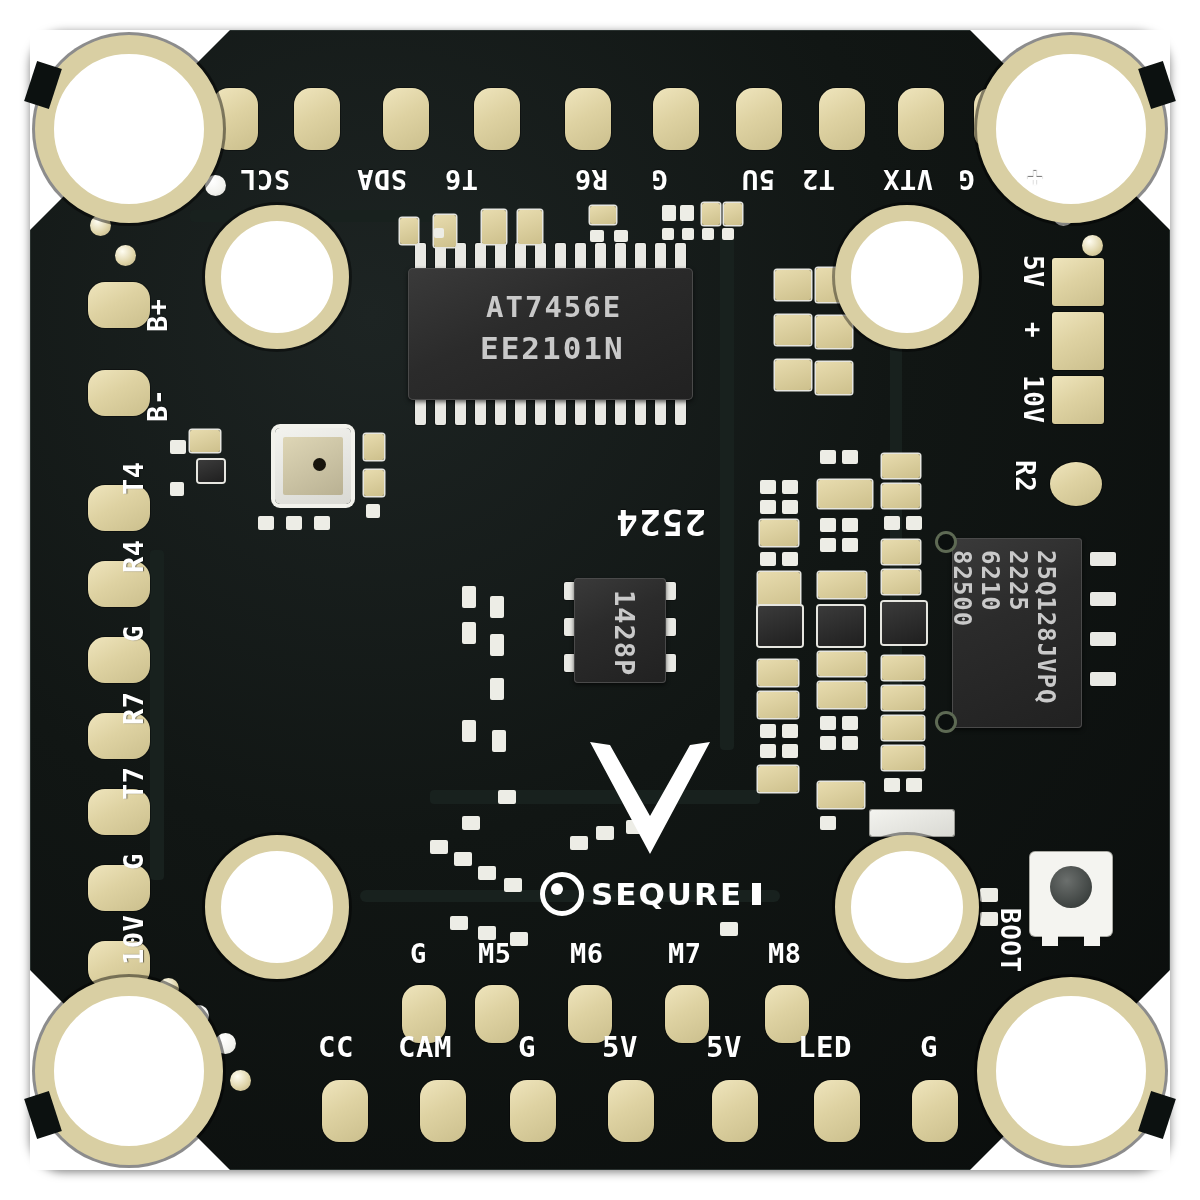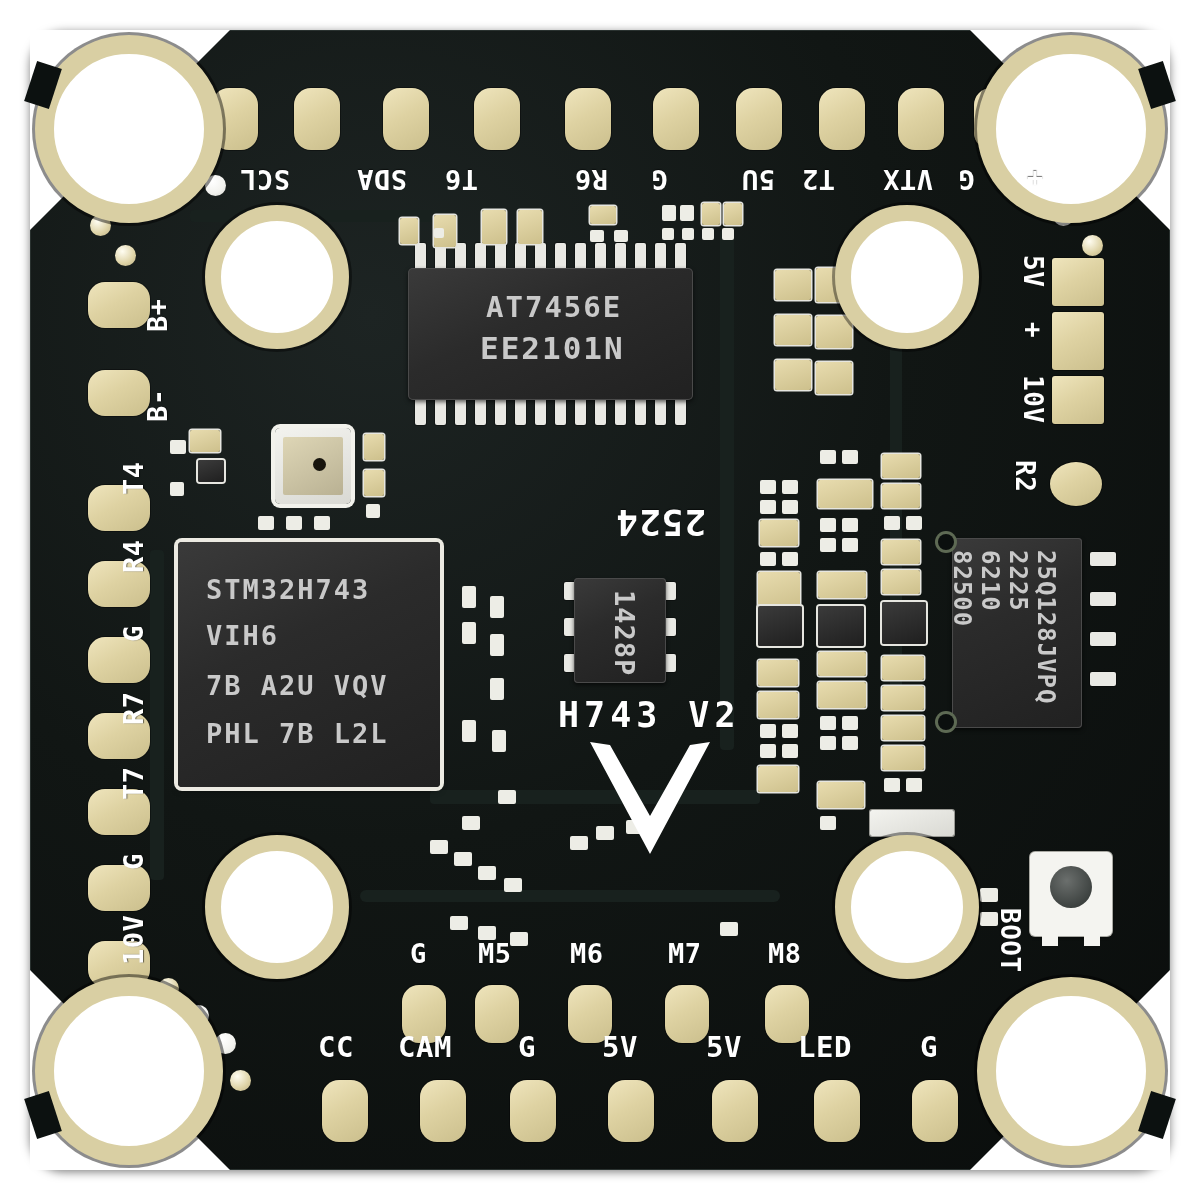--- a/index.html
+++ b/index.html
@@ -238,27 +238,20 @@
       <div class="leg" style="left:585px;top:368px;width:11px;height:27px;"></div>
       <div class="leg" style="left:605px;top:368px;width:11px;height:27px;"></div>
       <div class="leg" style="left:625px;top:368px;width:11px;height:27px;"></div>
       <div class="leg" style="left:645px;top:368px;width:11px;height:27px;"></div>
       <div class="chip" style="left:378px;top:238px;width:285px;height:132px;border-radius:5px;">
         <div class="txt" style="left:78px;top:22px;font-size:29px;">AT7456E</div>
         <div class="txt" style="left:72px;top:62px;font-size:31px;">EE2101N</div>
       </div>
     </div>
 
-    <div class="chip" style="left:148px;top:512px;width:262px;height:245px;border-radius:4px;
-         box-shadow:0 0 0 4px #eceae2, 0 3px 6px rgba(0,0,0,.6);">
-      <div class="txt" style="left:28px;top:32px;font-size:27px;">STM32H743</div>
-      <div class="txt" style="left:28px;top:78px;font-size:27px;">VIH6</div>
-      <div class="txt" style="left:28px;top:128px;font-size:27px;">7B A2U VQV</div>
-      <div class="txt" style="left:28px;top:176px;font-size:27px;">PHL 7B L2L</div>
-    </div>
 
     <div>
       <div class="leg" style="left:928px;top:522px;width:26px;height:14px;"></div>
       <div class="leg" style="left:928px;top:562px;width:26px;height:14px;"></div>
       <div class="leg" style="left:928px;top:602px;width:26px;height:14px;"></div>
       <div class="leg" style="left:928px;top:642px;width:26px;height:14px;"></div>
       <div class="leg" style="left:1060px;top:522px;width:26px;height:14px;"></div>
       <div class="leg" style="left:1060px;top:562px;width:26px;height:14px;"></div>
       <div class="leg" style="left:1060px;top:602px;width:26px;height:14px;"></div>
       <div class="leg" style="left:1060px;top:642px;width:26px;height:14px;"></div>
@@ -284,28 +277,32 @@
 
 
     <div class="smd wht" style="left:245px;top:398px;width:76px;height:76px;border-radius:5px;
          box-shadow:0 0 0 4px #f2f2ec;">
       <div style="position:absolute;left:8px;top:9px;right:8px;bottom:9px;background:linear-gradient(150deg,#ded6b6,#b9b193);border-radius:2px;"></div>
       <div style="position:absolute;left:38px;top:30px;width:13px;height:13px;border-radius:50%;background:#17140d;"></div>
     </div>
 
     <div class="silk r180" style="left:676px;top:513px;font-size:36px;letter-spacing:1px;">2524</div>
 
-    <div class="silk" style="left:528px;top:665px;font-size:35px;letter-spacing:5px;">H743 V2</div>
 
     <div class="chevron" style="left:556px;top:712px;">
       <svg width="128" height="130" viewBox="0 0 128 130">
         <path d="M4 0 L64 112 L124 0 L104 3 L64 74 L24 3 Z" fill="#ffffff"></path>
       </svg>
     </div>
 
+    <div class="logo" style="left:510px;top:842px;">
+      <span class="mark"></span>
+      <span class="word">SEQURE</span>
+      <span class="tick"></span>
+    </div>
 
     <div class="btn" style="left:1000px;top:822px;width:82px;height:84px;">
       <div class="actuator"></div>
       <div style="position:absolute;left:12px;bottom:-10px;width:16px;height:14px;background:#f4f4f0;"></div>
       <div style="position:absolute;right:12px;bottom:-10px;width:16px;height:14px;background:#f4f4f0;"></div>
     </div>
     <div class="silk rn90" style="left:995px;top:878px;font-size:26px;">BOOT</div>
 
     <div class="smd" style="left:370px;top:188px;width:18px;height:26px;"></div>
     <div class="smd" style="left:404px;top:185px;width:22px;height:32px;"></div>

